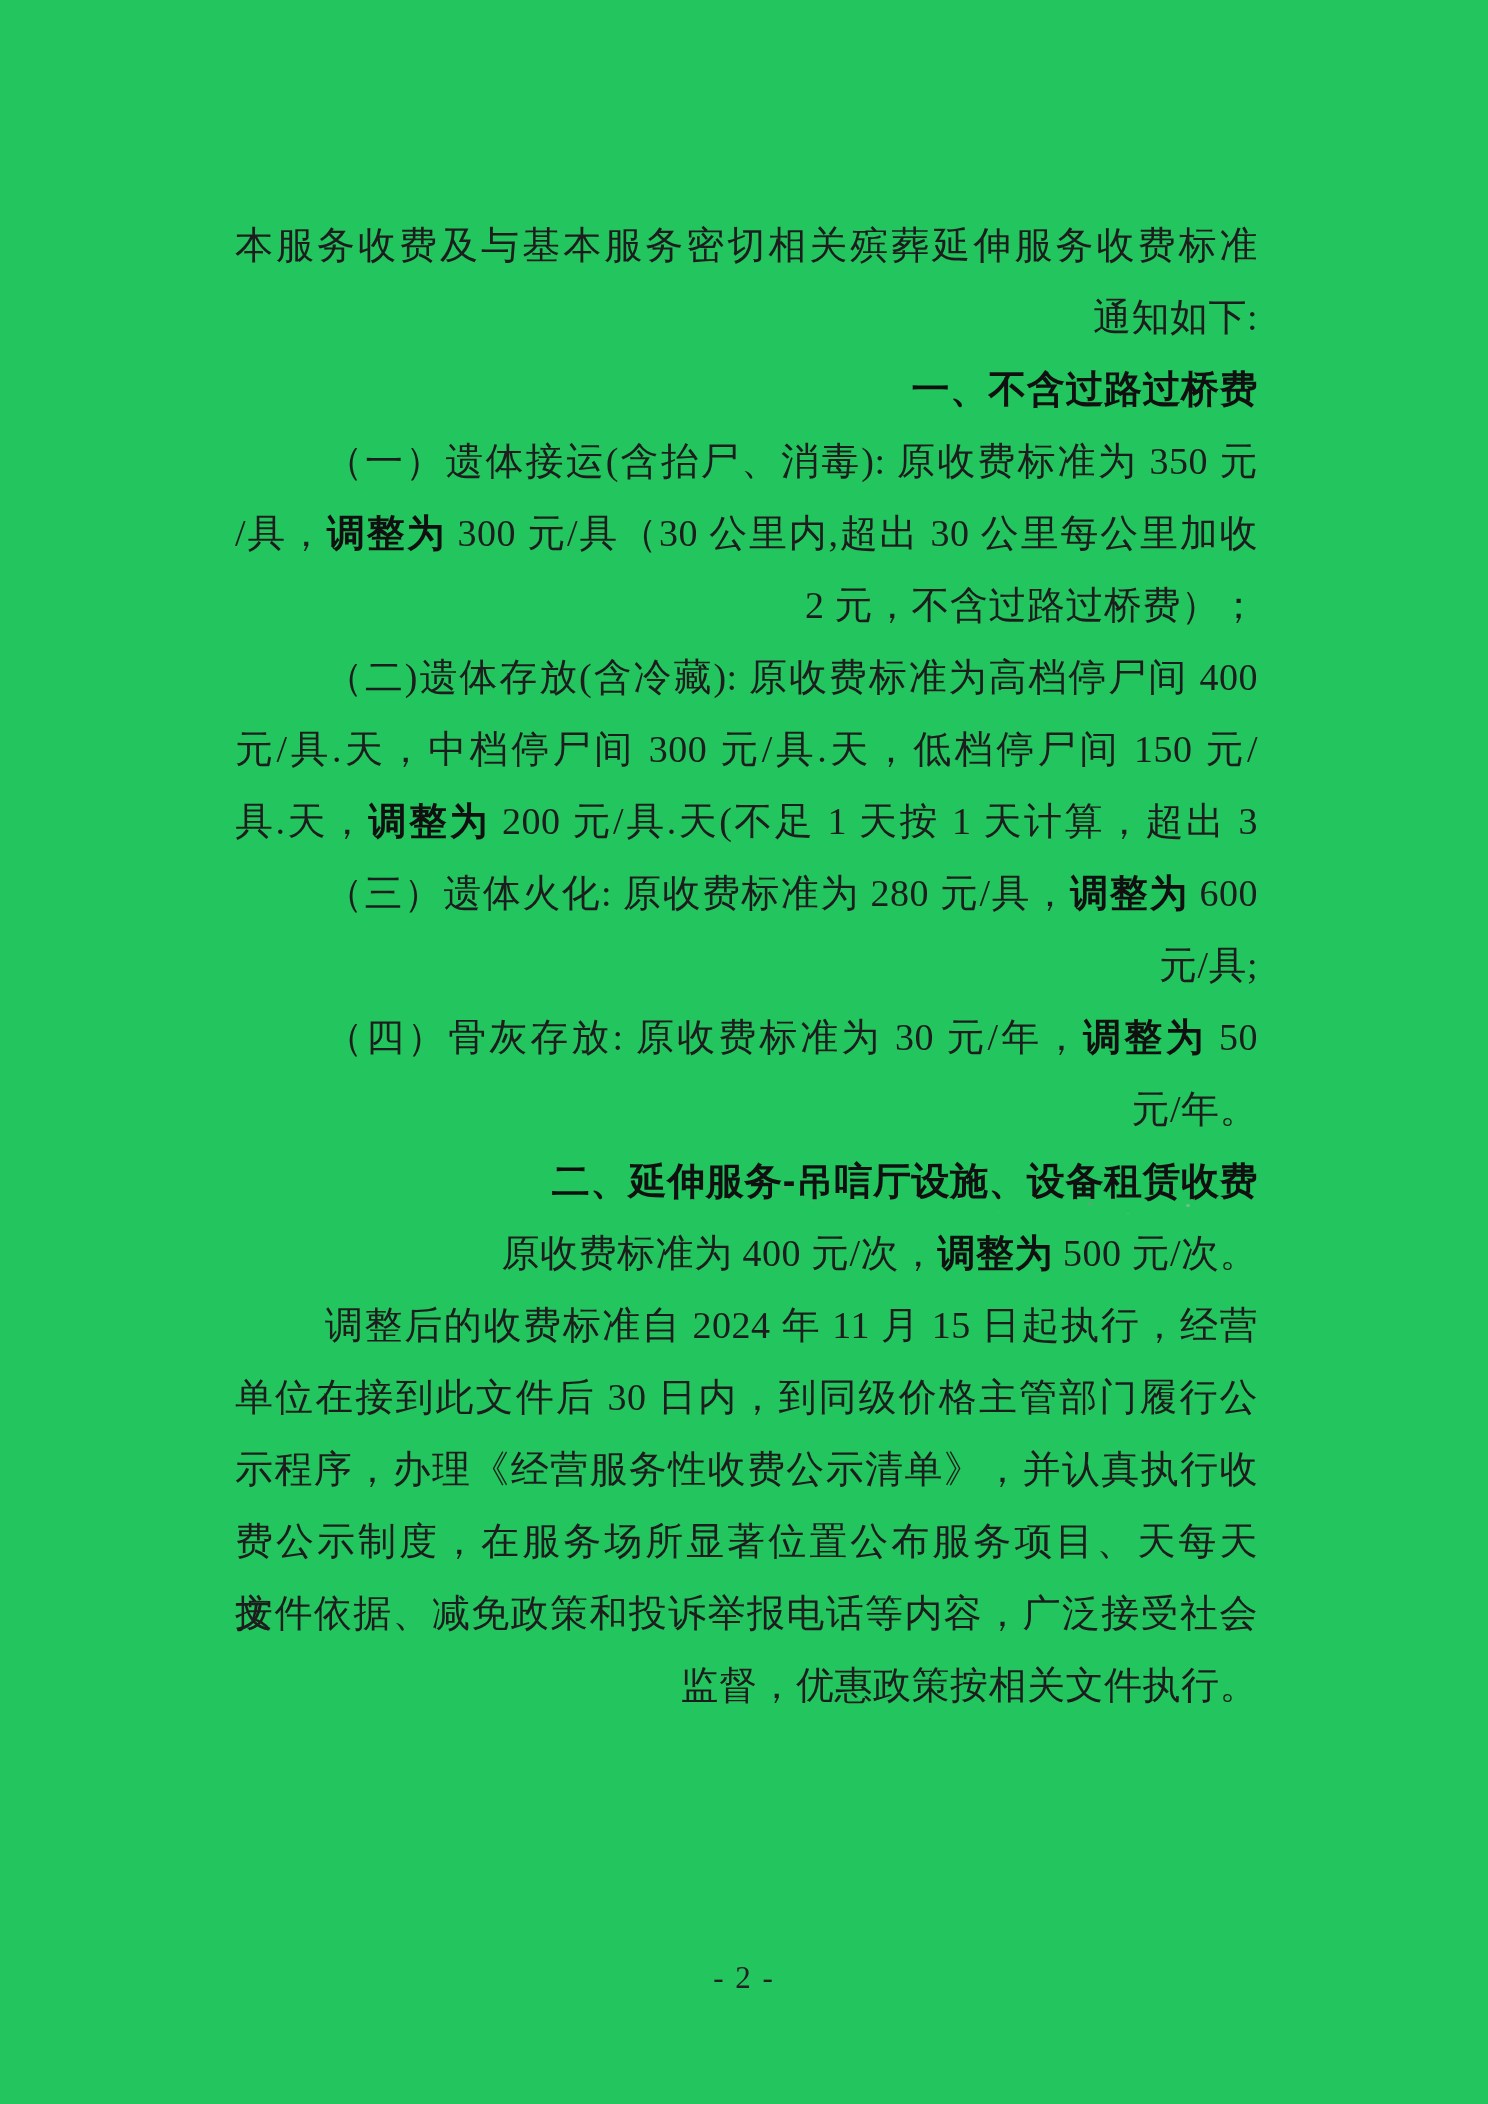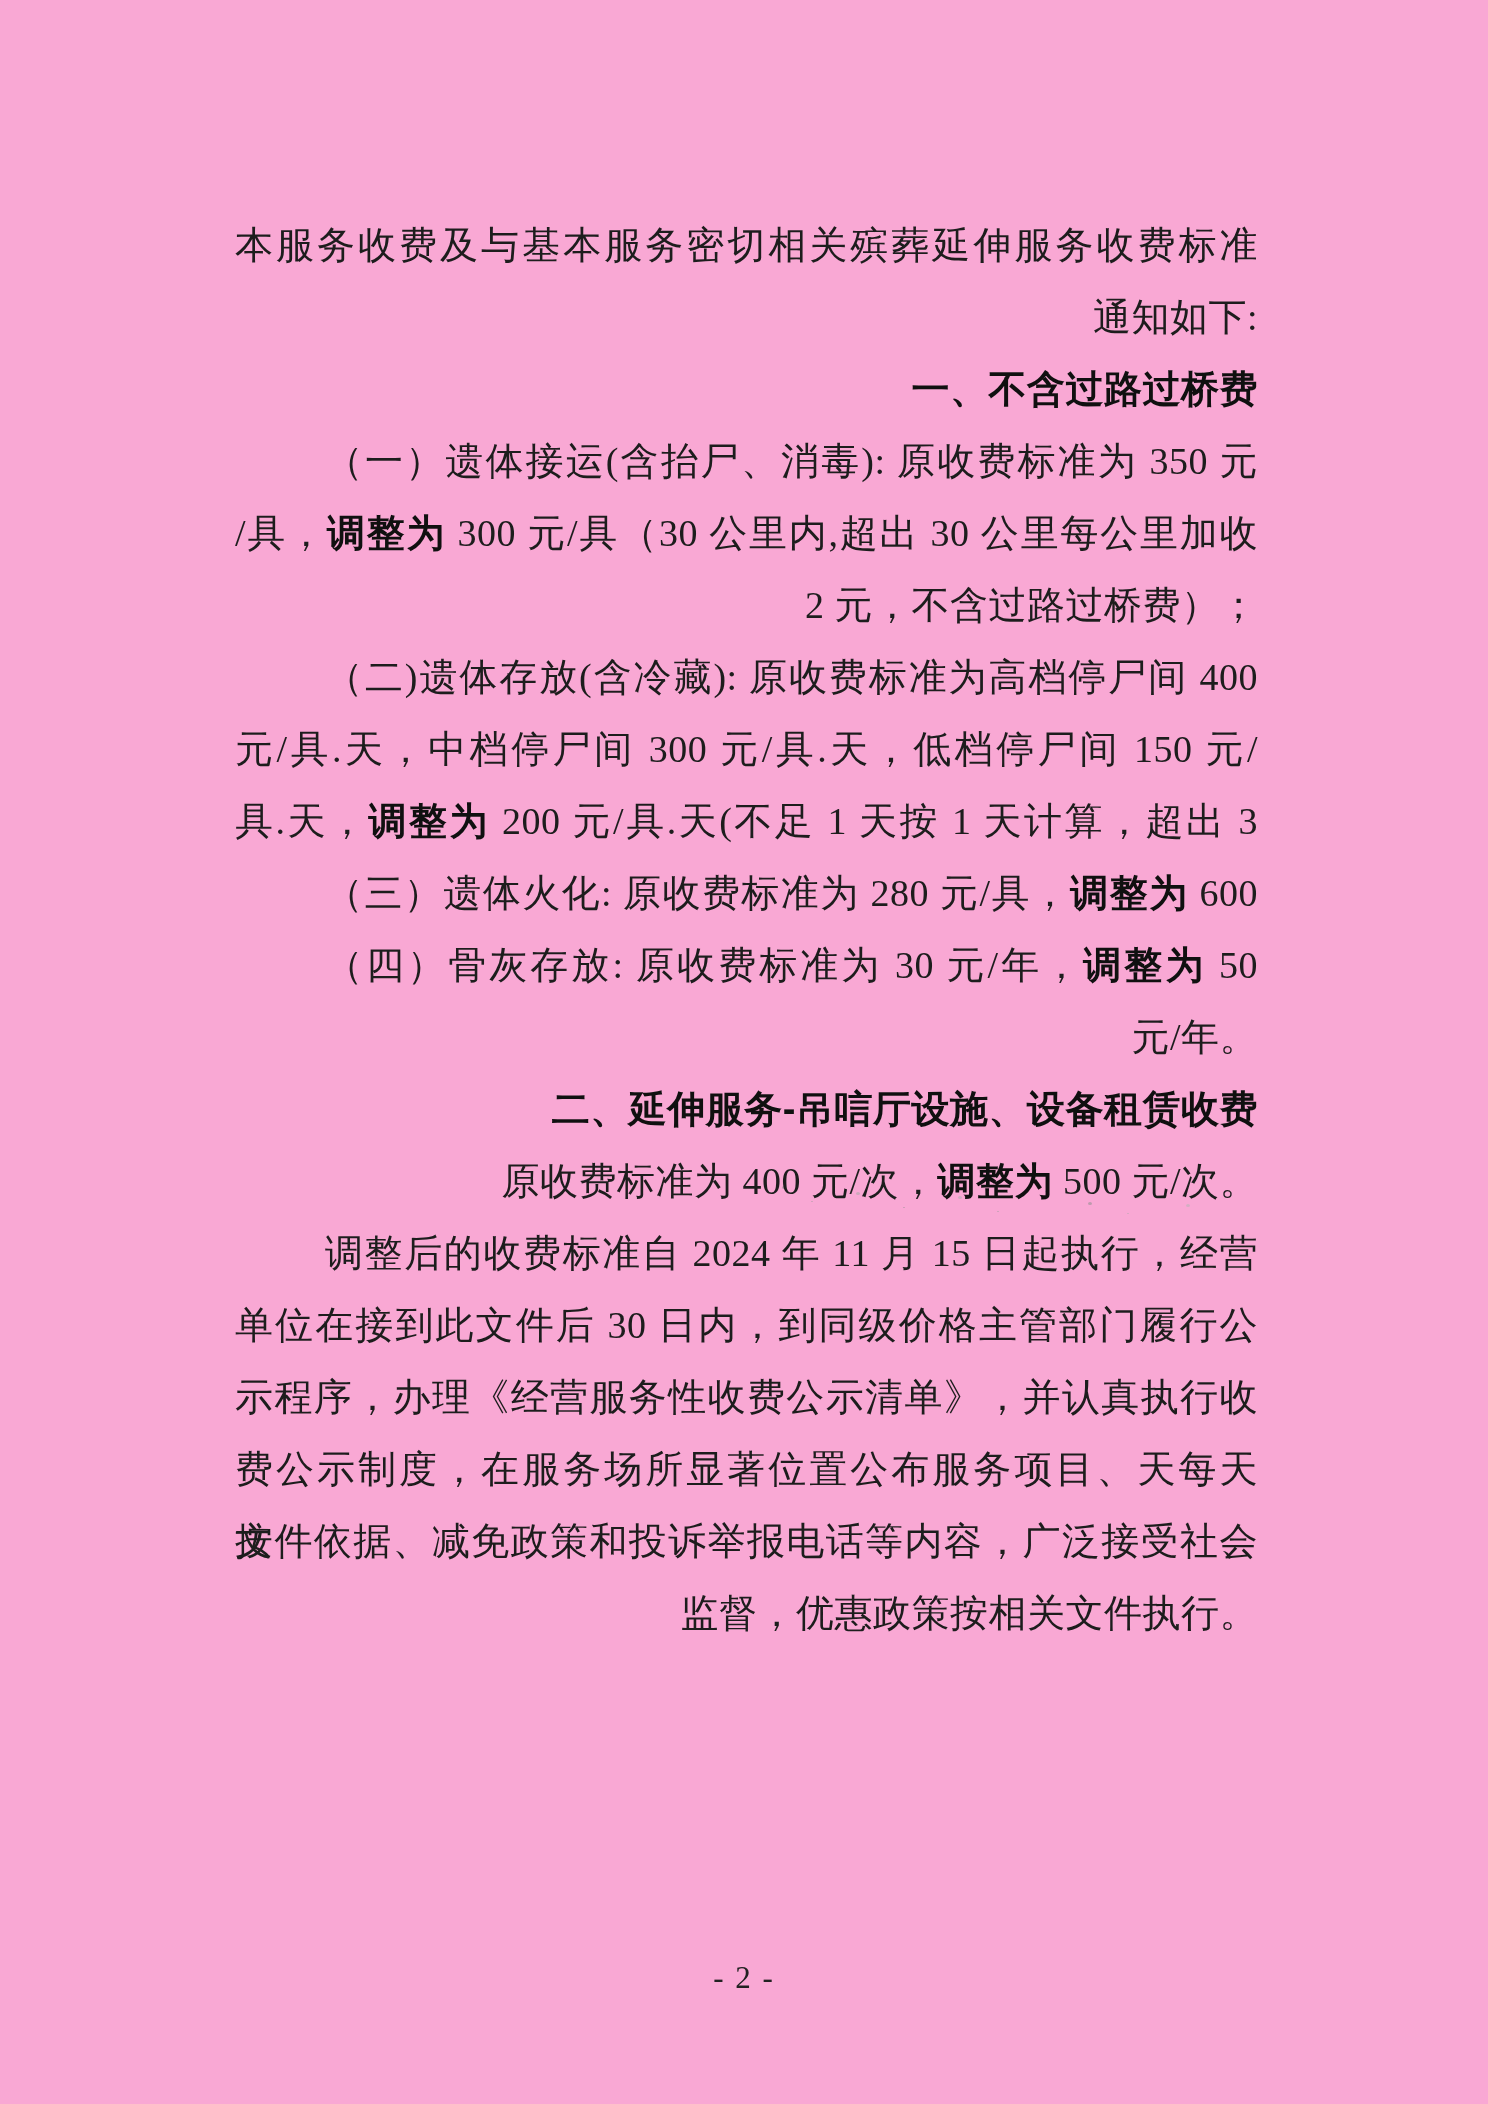--- a/index.html
+++ b/index.html
@@ -4,21 +4,21 @@
 <style>
   html, body { margin: 0; padding: 0; }
   body {
     width: 1488px; height: 2104px;
     background: #ffffff;
     font-family: "Liberation Serif", "DejaVu Serif", serif;
   }
   .page {
     position: relative;
     width: 1488px; height: 2104px;
-    background: #f9a8d4;
+    background: #22c55e;
     color: #1d1d1d;
     overflow: hidden;
   }
   .textblock {
     position: absolute;
     left: 235px; top: 209px;
     width: 1023px;
   }
   .line {
     font-size: 38px;
@@ -80,20 +80,21 @@
       <div class="line fill"><span class="seg">本服务收费及与基本服务密切相关殡葬延伸服务收费标准</span></div>
       <div class="line"><span class="seg">通知如下:</span></div>
       <div class="line heading indent-heading"><span class="seg bold">一、不含过路过桥费</span></div>
       <div class="line fill indent-para"><span class="seg">（一）遗体接运(含抬尸、消毒): 原收费标准为 350 元</span></div>
       <div class="line fill"><span class="seg">/具，</span><span class="seg bold">调整为</span><span class="seg"> 300 元/具（30 公里内,超出 30 公里每公里加收</span></div>
       <div class="line"><span class="seg">2 元，不含过路过桥费）；</span></div>
       <div class="line fill indent-para"><span class="seg">（二)遗体存放(含冷藏): 原收费标准为高档停尸间 400</span></div>
       <div class="line fill"><span class="seg">元/具.天，中档停尸间 300 元/具.天，低档停尸间 150 元/</span></div>
       <div class="line fill"><span class="seg">具.天，</span><span class="seg bold">调整为</span><span class="seg"> 200 元/具.天(不足 1 天按 1 天计算，超出 3</span></div>
       <div class="line fill indent-para"><span class="seg">（三）遗体火化: 原收费标准为 280 元/具，</span><span class="seg bold">调整为</span><span class="seg"> 600</span></div>
+      <div class="line"><span class="seg">元/具;</span></div>
       <div class="line fill indent-para"><span class="seg">（四）骨灰存放: 原收费标准为 30 元/年，</span><span class="seg bold">调整为</span><span class="seg"> 50</span></div>
       <div class="line"><span class="seg">元/年。</span></div>
       <div class="line heading indent-heading"><span class="seg bold">二、延伸服务-吊唁厅设施、设备租赁收费</span></div>
       <div class="line indent-para"><span class="seg">原收费标准为 400 元/次，</span><span class="seg bold">调整为</span><span class="seg"> 500 元/次。</span></div>
       <div class="line fill indent-para"><span class="seg">调整后的收费标准自 2024 年 11 月 15 日起执行，经营</span></div>
       <div class="line fill"><span class="seg">单位在接到此文件后 30 日内，到同级价格主管部门履行公</span></div>
       <div class="line fill"><span class="seg">示程序，办理《经营服务性收费公示清单》，并认真执行收</span></div>
       <div class="line fill"><span class="seg">费公示制度，在服务场所显著位置公布服务项目、天每天按、</span></div>
       <div class="line fill"><span class="seg">文件依据、减免政策和投诉举报电话等内容，广泛接受社会</span></div>
       <div class="line"><span class="seg">监督，优惠政策按相关文件执行。</span></div>

